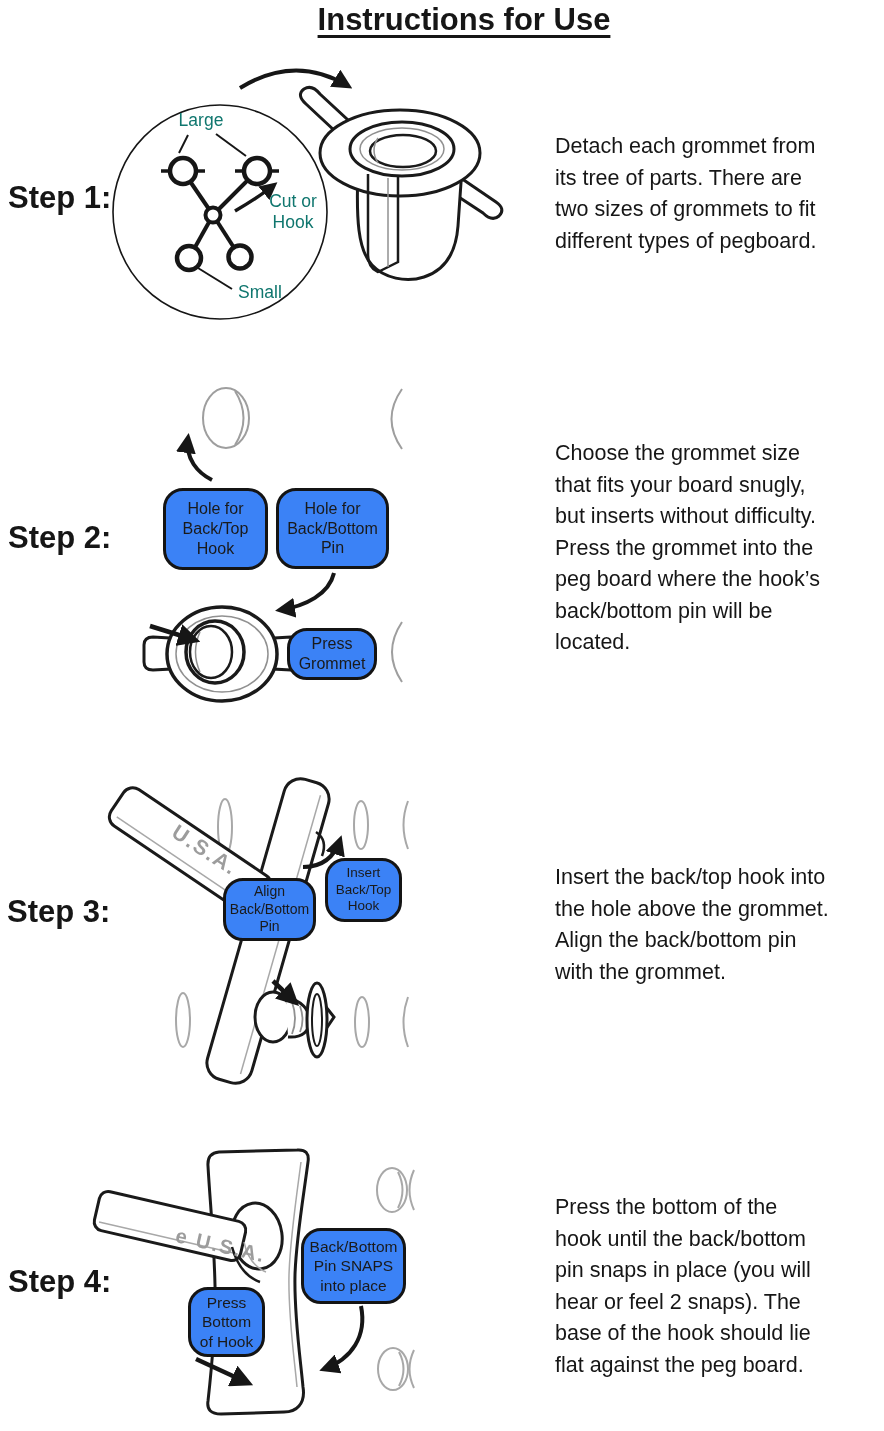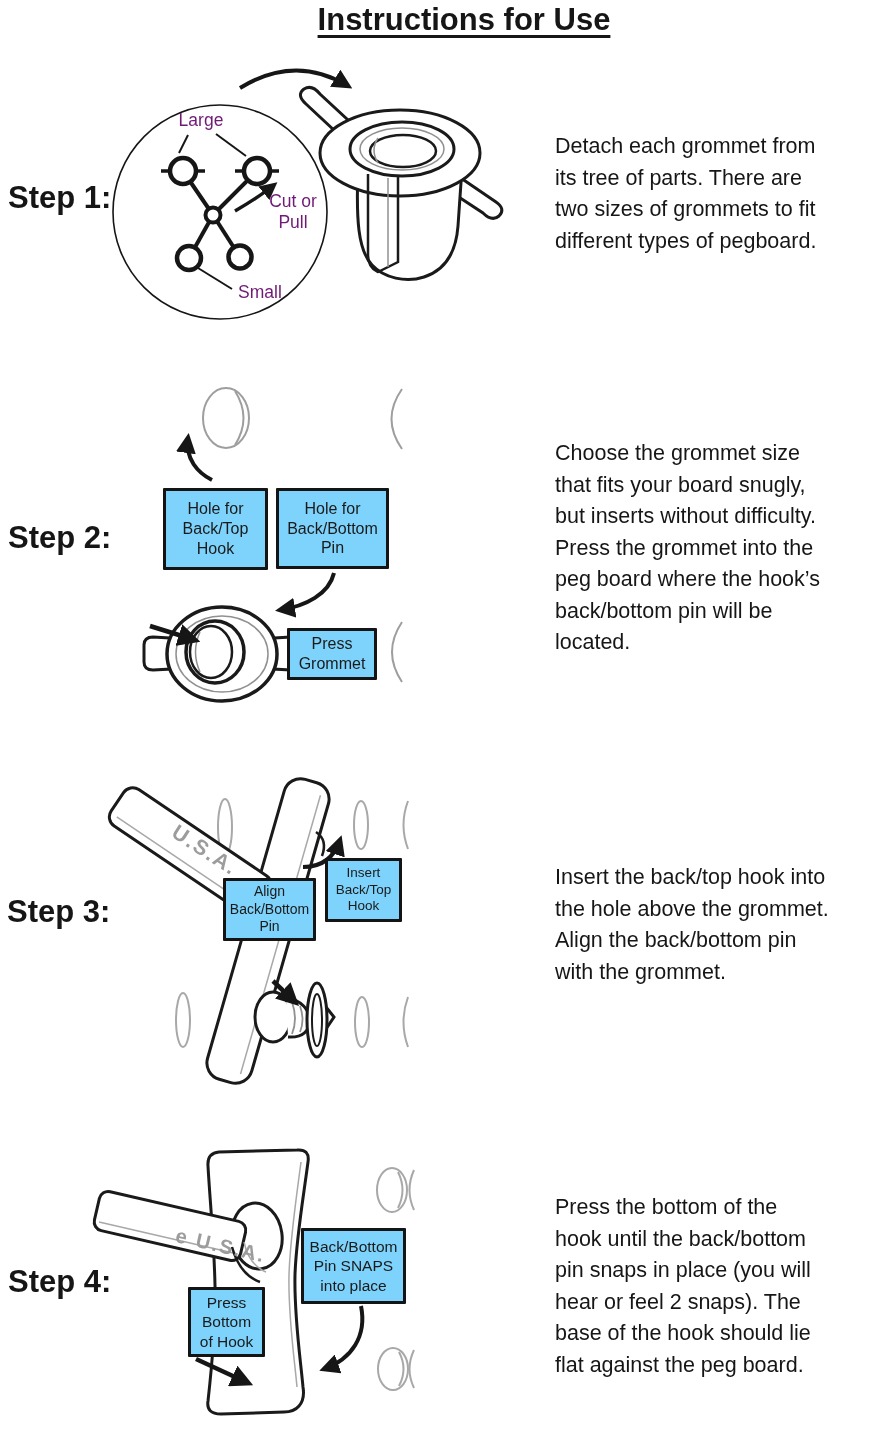--- a/index.html
+++ b/index.html
@@ -13,25 +13,25 @@
   }
   .page-title span{
     display:inline-block;transform:translateX(14px);
     text-decoration:underline;text-decoration-thickness:3px;text-underline-offset:5px;
   }
   .step-label{font-size:31px;font-weight:700;line-height:36px;z-index:3;}
   .body-text{
     font-size:21.5px;line-height:31.5px;white-space:pre-line;z-index:3;width:340px;
   }
   .callout{
-    box-sizing:border-box;border:3px solid #141414;border-radius:1px;background:#7dd3fc;
+    box-sizing:border-box;border:3px solid #141414;border-radius:20px;background:#3b82f6;
     display:flex;align-items:center;justify-content:center;text-align:center;
     white-space:pre-line;line-height:1.24;z-index:5;color:#1a1a1a;
   }
-  .annot{font-size:17.5px;text-align:center;white-space:pre-line;z-index:4;color:#701a75;}
+  .annot{font-size:17.5px;text-align:center;white-space:pre-line;z-index:4;color:#0f766e;}
   .usa-text{
     color:#9c9c9c;font-weight:700;letter-spacing:2px;z-index:4;
     transform-origin:left center;white-space:nowrap;
   }
   svg{position:absolute;z-index:1;overflow:visible;}
 </style>
 </head>
 <body>
 
 <div class="page">
@@ -86,21 +86,21 @@
       <ellipse cx="302" cy="99" rx="42" ry="21" stroke-width="1.5" stroke="#909090" fill="none"></ellipse>
       <ellipse cx="303" cy="101" rx="33" ry="16" stroke-width="2.5"></ellipse>
       <path d="M 278,88 Q 270,100 278,113" stroke-width="1.5" stroke="#909090" fill="none"></path>
       <path d="M 268,124 L 268,205 Q 268,218 278,222 L 298,212 L 298,126" stroke-width="2.5" fill="none"></path>
       <line x1="288" y1="128" x2="288" y2="217" stroke="#909090" stroke-width="1.5"></line>
     </g>
   </svg>
 
   <div class="abs annot" style="left:175px;top:110px;width:52px;">Large</div>
   <div class="abs annot" style="left:256px;top:191px;width:74px;">Cut or
-Pull</div>
+Hook</div>
   <div class="abs annot" style="left:232px;top:282px;width:56px;">Small</div>
 
   <div class="abs body-text" style="left:555px;top:131px;">Detach each grommet from
 its tree of parts. There are
 two sizes of grommets to fit
 different types of pegboard.</div>
 
   <div class="abs step-label" style="left:8px;top:520px;">Step 2:</div>
 
   <svg style="left:140px;top:375px;" width="275" height="330" viewBox="0 0 275 330">

